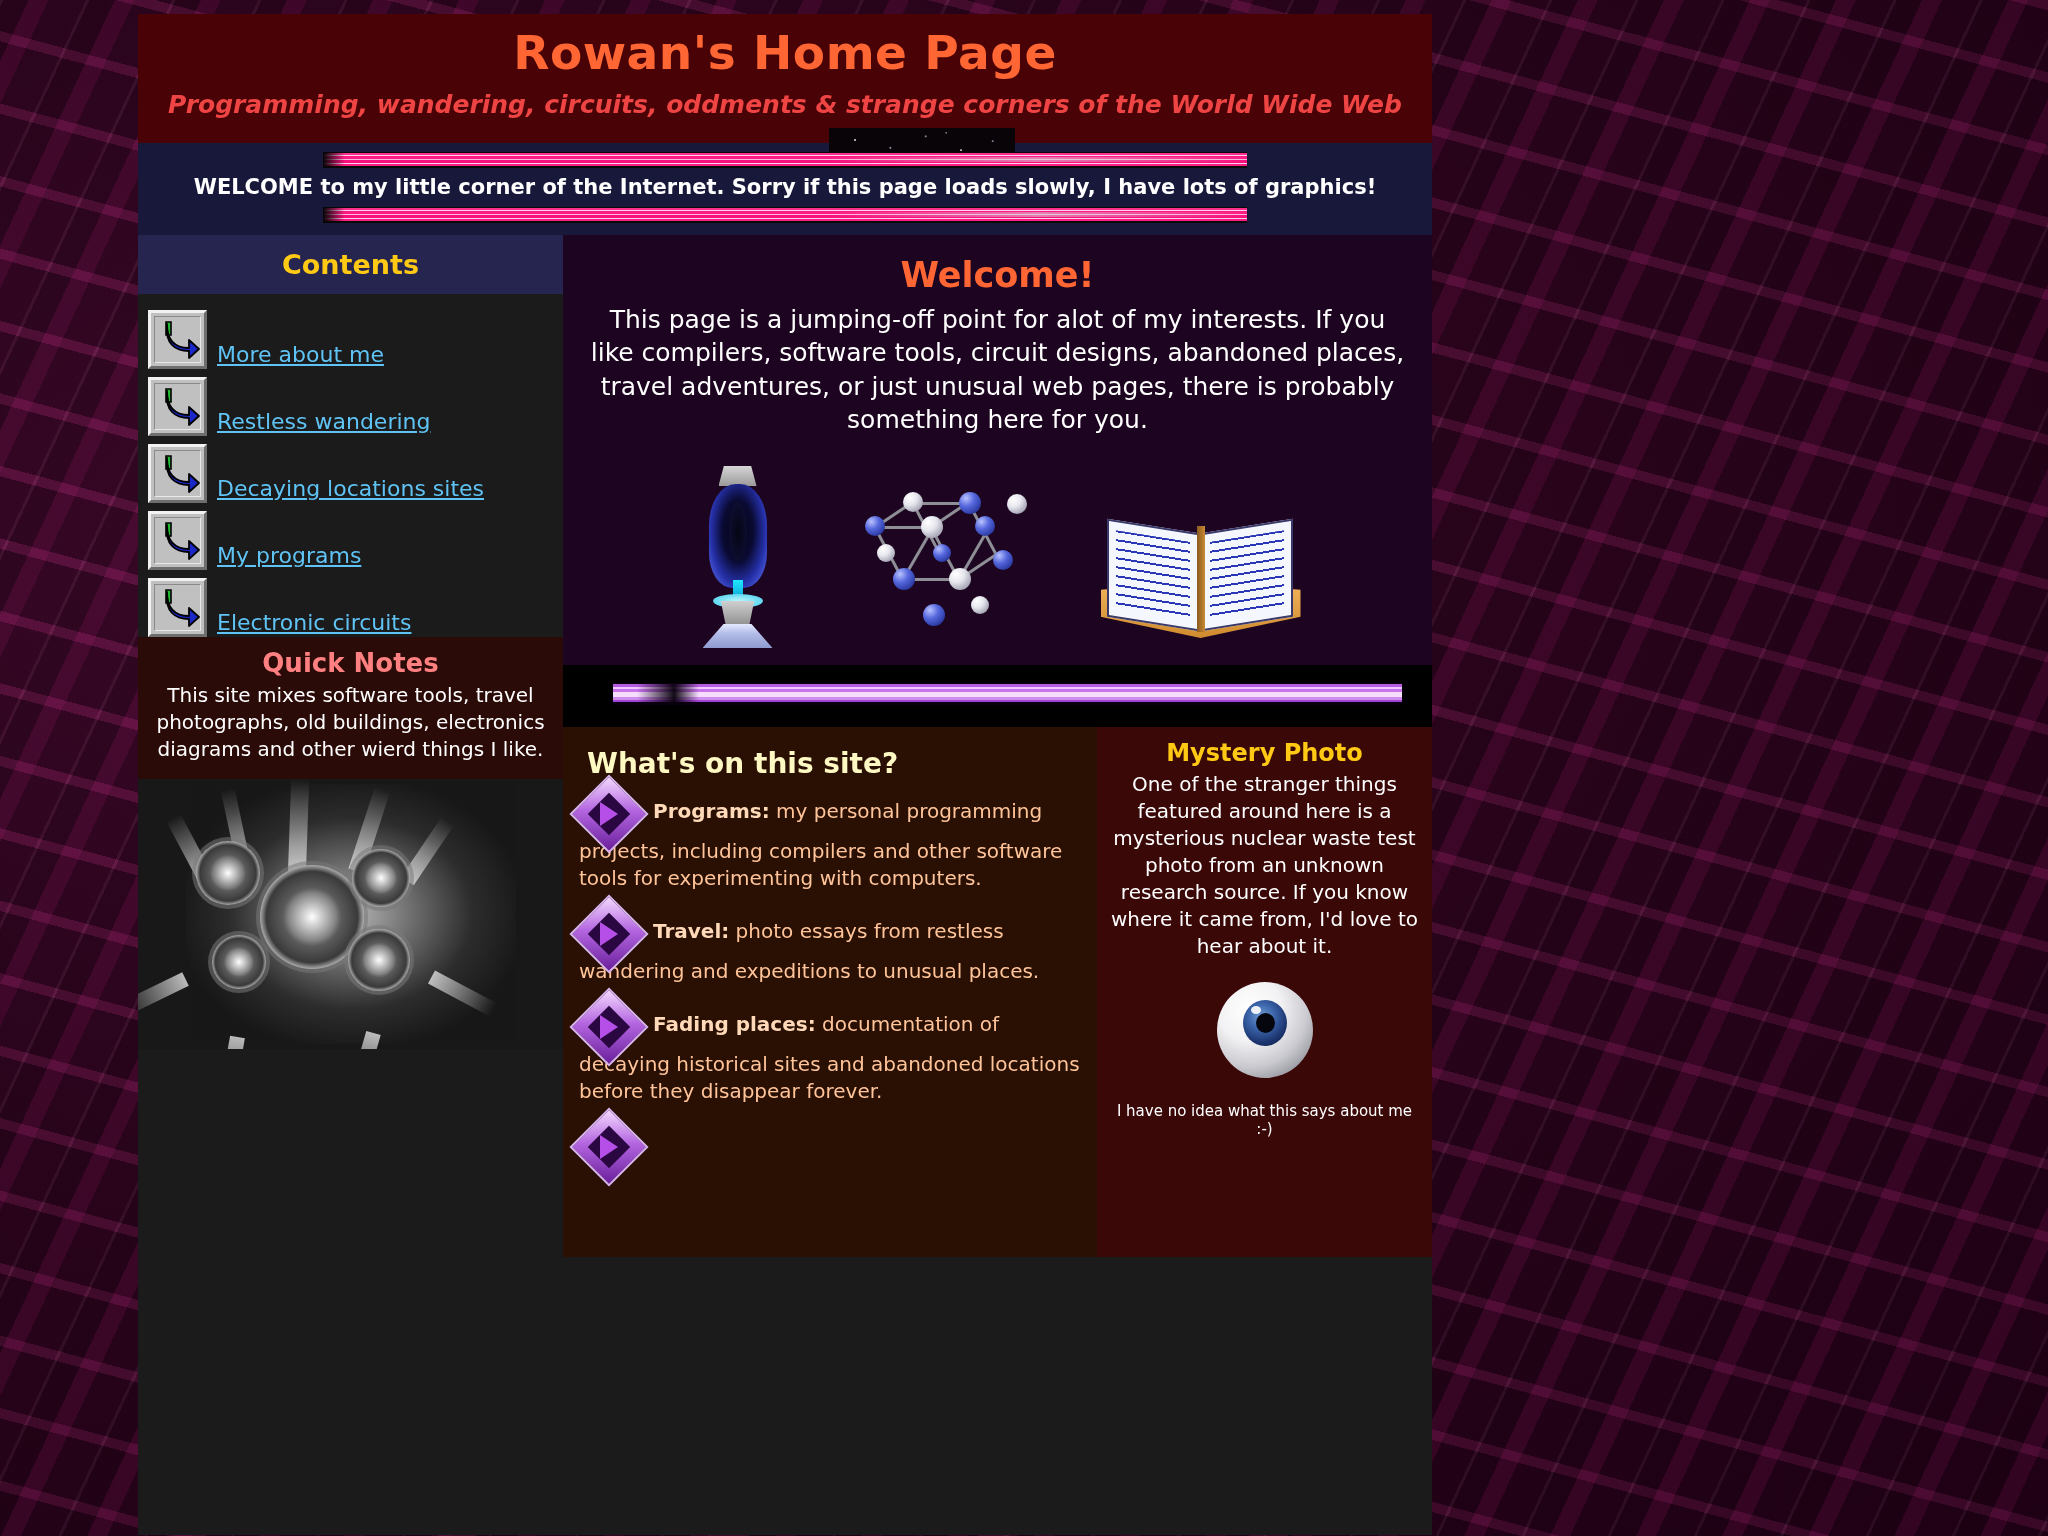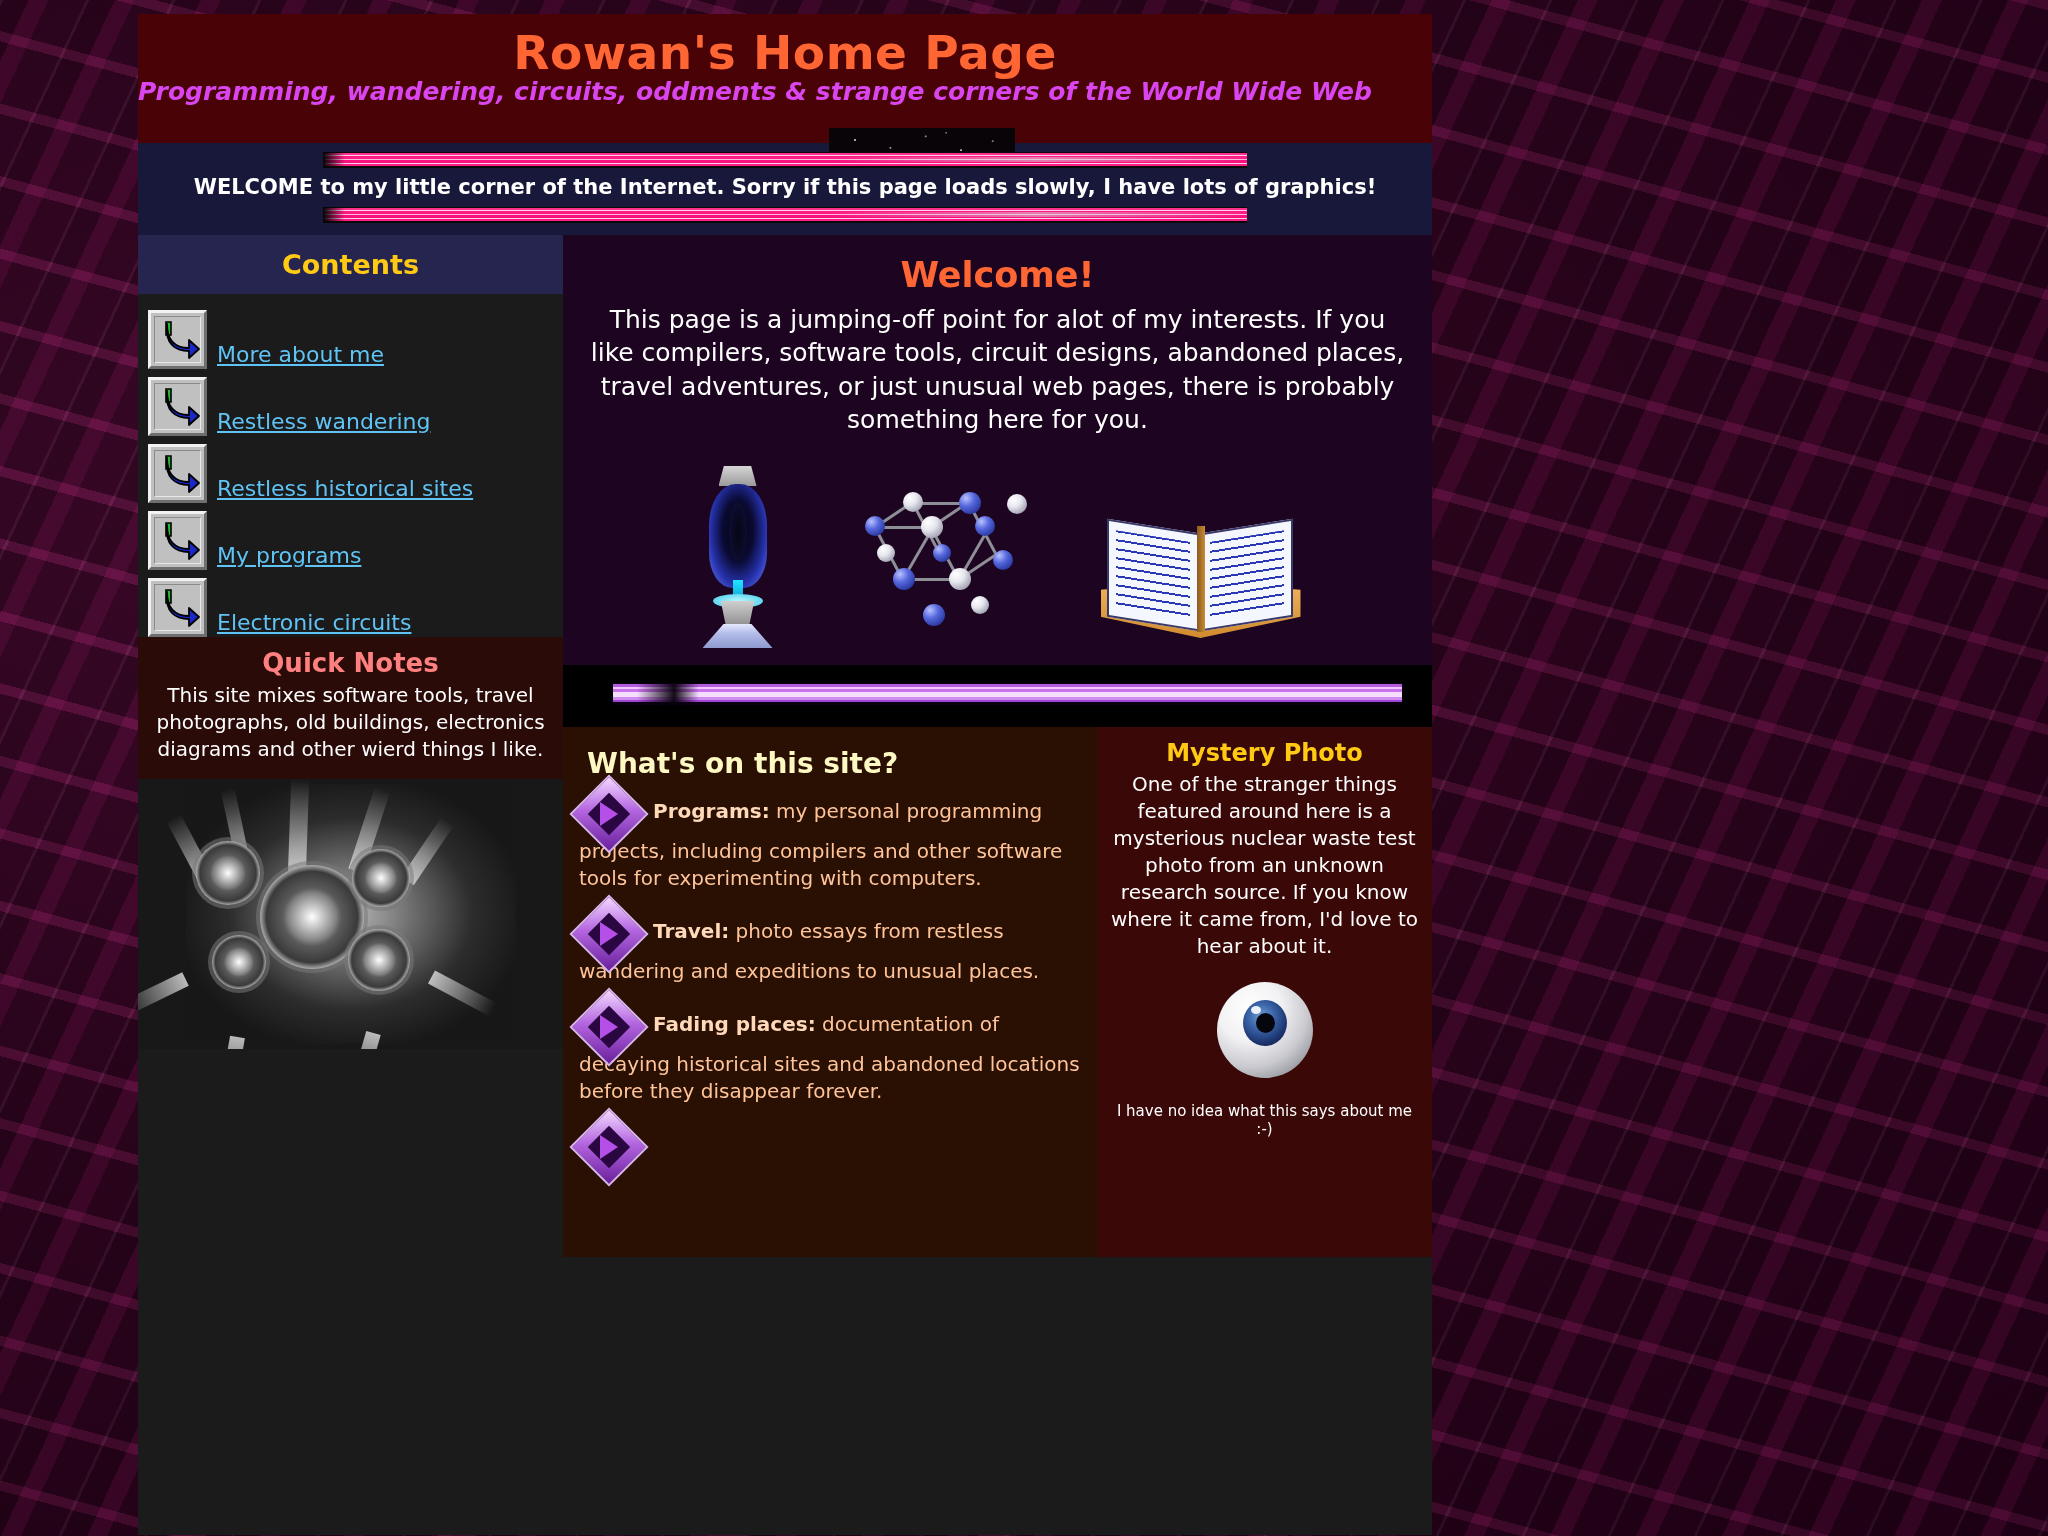--- a/index.html
+++ b/index.html
@@ -47,25 +47,26 @@
     text-align: center;
     color: #ff6633;
     font-size: 47px;
     font-weight: bold;
     letter-spacing: 0.5px;
     padding-top: 15px;
     font-family: "DejaVu Sans", sans-serif;
     line-height: 1.0;
   }
   .site-tagline {
-    color: #d946ef;
+    text-align: center;
+    color: #ef4444;
     font-size: 25px;
     font-style: italic;
     font-weight: bold;
-    margin-top: 1px;
+    margin-top: 14px;
     font-family: "DejaVu Sans", sans-serif;
   }
   .starfield {
     position: absolute;
     left: 691px; top: 114px;
     width: 186px; height: 30px;
     background-color: #080408;
     background-image:
       radial-gradient(circle at 14% 40%, rgba(255,255,255,0.75) 0.6px, transparent 1.4px),
       radial-gradient(circle at 33% 66%, rgba(220,220,255,0.6) 0.6px, transparent 1.4px),
@@ -505,21 +506,21 @@
         </div>
 
         <div class="nav-item">
           <span class="navbtn">
             <span class="inner"></span>
             <svg width="46" height="46" viewBox="0 0 46 46">
               <path d="M9 4 L14 4 L14 17 L9 17 Z" fill="#22bb33" stroke="#000" stroke-width="1.6"></path>
               <path d="M10 6 C10 26 22 30 32 30 L32 22 L42 31 L32 40 L32 33 C18 33 8 26 10 6 Z" fill="#1a28c8" stroke="#000" stroke-width="1.8" stroke-linejoin="round"></path>
             </svg>
           </span>
-          <span class="nav-link">Restless historical sites</span>
+          <span class="nav-link">Decaying locations sites</span>
         </div>
 
 
         <div class="nav-item">
           <span class="navbtn">
             <span class="inner"></span>
             <svg width="46" height="46" viewBox="0 0 46 46">
               <path d="M9 4 L14 4 L14 17 L9 17 Z" fill="#22bb33" stroke="#000" stroke-width="1.6"></path>
               <path d="M10 6 C10 26 22 30 32 30 L32 22 L42 31 L32 40 L32 33 C18 33 8 26 10 6 Z" fill="#1a28c8" stroke="#000" stroke-width="1.8" stroke-linejoin="round"></path>
             </svg>

